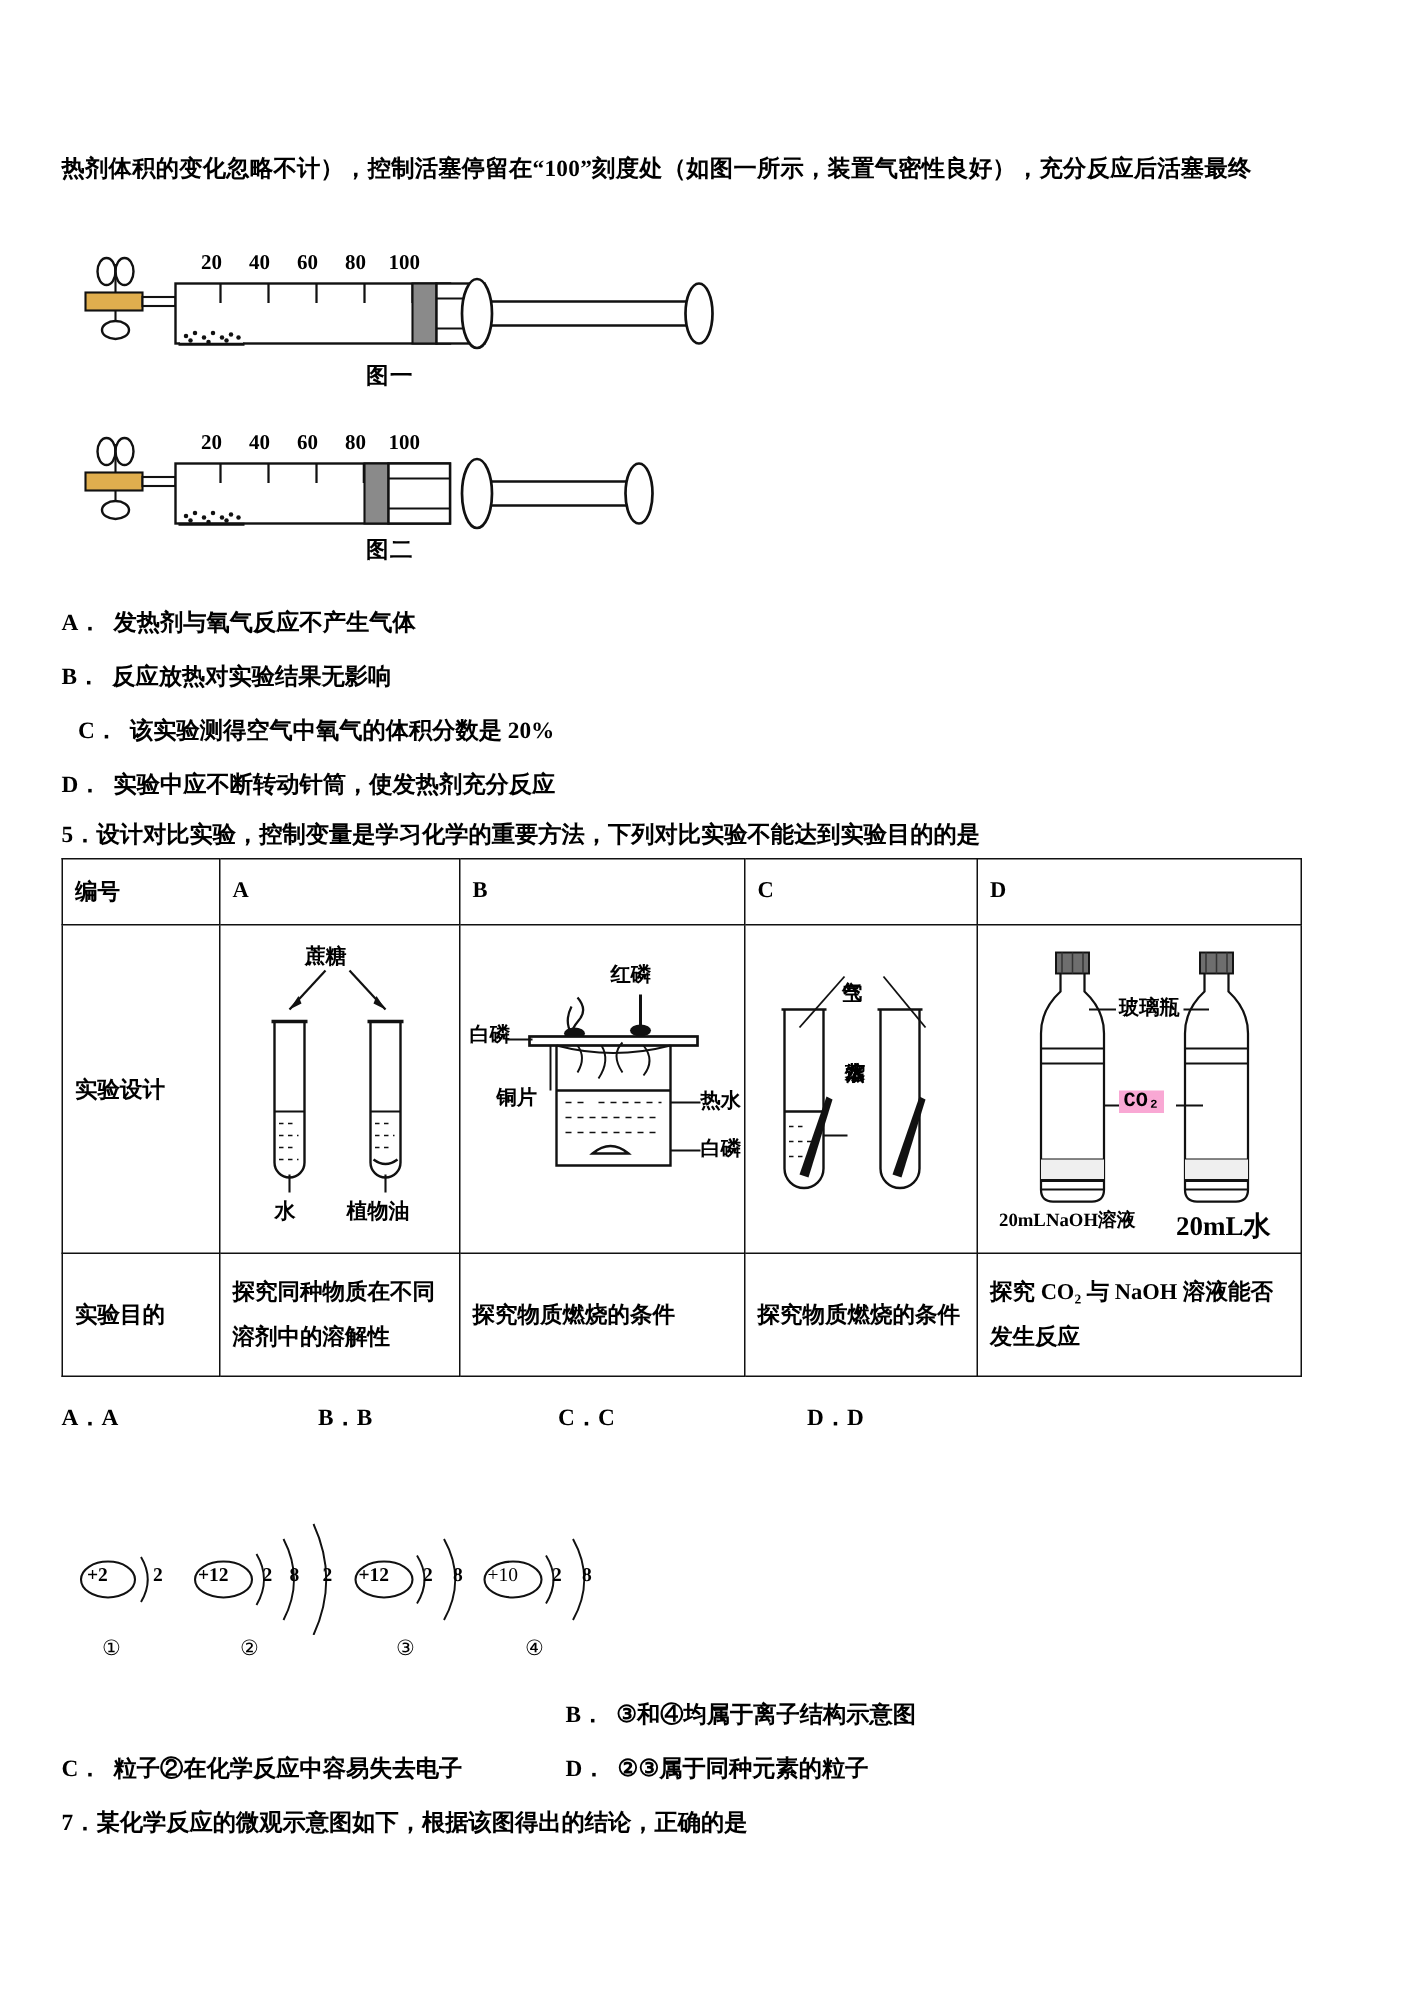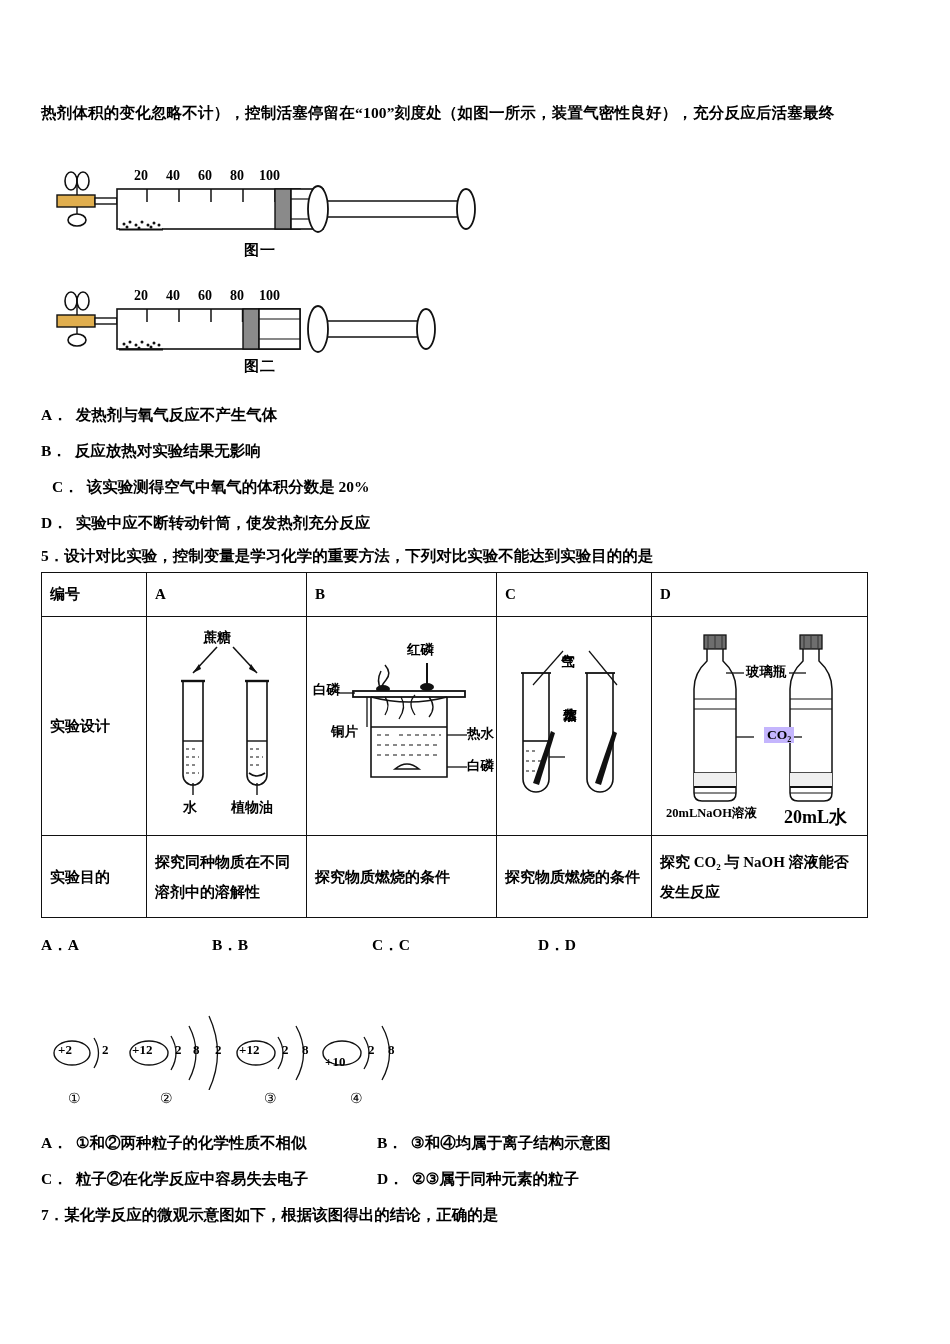--- a/index.html
+++ b/index.html
@@ -373,21 +373,21 @@
               <line x1="130" y1="170" x2="172" y2="170" stroke="#111" stroke-width="1.2"></line>
             </g>
 
             <line x1="66" y1="50" x2="84" y2="50" stroke="#111" stroke-width="1.3"></line>
             <line x1="126" y1="50" x2="146" y2="50" stroke="#111" stroke-width="1.3"></line>
 
             <line x1="76" y1="114" x2="94" y2="114" stroke="#111" stroke-width="1.3"></line>
             <line x1="124" y1="114" x2="142" y2="114" stroke="#111" stroke-width="1.3"></line>
           </svg>
           <div style="position:absolute; left:84px; top:40px; font-size:13.5px; background:#fff; padding:0 2px;">玻璃瓶</div>
-          <div style="position:absolute; left:104px; top:104px; font-size:13.5px; background:#c4b5fd; padding:0 3px;">CO₂</div>
+          <div style="position:absolute; left:86px; top:104px; font-size:13.5px; background:#f9a8d4; padding:0 3px;font-family:Liberation Mono, monospace;">CO₂</div>
           <div style="position:absolute; left:6px; top:182px; font-size:12.5px;">20mLNaOH溶液</div>
           <div style="position:absolute; left:124px; top:182px; font-size:18px;">20mL水</div>
         </div>
       </td>
     </tr>
 
     <tr>
       <td class="purpose purpose-label">实验目的</td>
       <td class="purpose">探究同种物质在不同溶剂中的溶解性</td>
       <td class="purpose">探究物质燃烧的条件</td>
@@ -446,29 +446,26 @@
     <div style="position:absolute; left:70px; top:26px; font-size:13px; font-weight:bold;">8</div>
   </div>
   <div class="pnum" style="left:264px; top:1090px;">③</div>
 
   <div class="particles" style="left:318px; top:1016px;">
     <svg width="96" height="70" viewBox="0 0 96 70">
       <ellipse cx="24" cy="37" rx="19" ry="12" class="nofill" stroke="#111" stroke-width="1.4"></ellipse>
       <path d="M46 21 q10 16 0 32" class="nofill" stroke="#111" stroke-width="1.3"></path>
       <path d="M64 10 q15 27 0 54" class="nofill" stroke="#111" stroke-width="1.3"></path>
     </svg>
-    <div style="position:absolute; left:7px; top:26px; font-size:13px; font-weight:bold;margin-top:12px;">+10</div>
+    <div style="position:absolute; left:7px; top:26px; font-size:13px; font-weight:normal;">+10</div>
     <div style="position:absolute; left:50px; top:26px; font-size:13px; font-weight:bold;">2</div>
     <div style="position:absolute; left:70px; top:26px; font-size:13px; font-weight:bold;">8</div>
   </div>
   <div class="pnum" style="left:350px; top:1090px;">④</div>
 
-  <div class="opt" style="left:41px; top:1133px;">
-    <span class="lab">A．</span><span>①和②两种粒子的化学性质不相似</span>
-  </div>
   <div class="opt" style="left:377px; top:1133px;">
     <span class="lab">B．</span><span>③和④均属于离子结构示意图</span>
   </div>
   <div class="opt" style="left:41px; top:1169px;">
     <span class="lab">C．</span><span>粒子②在化学反应中容易失去电子</span>
   </div>
   <div class="opt" style="left:377px; top:1169px;">
     <span class="lab">D．</span><span>②③属于同种元素的粒子</span>
   </div>
 

